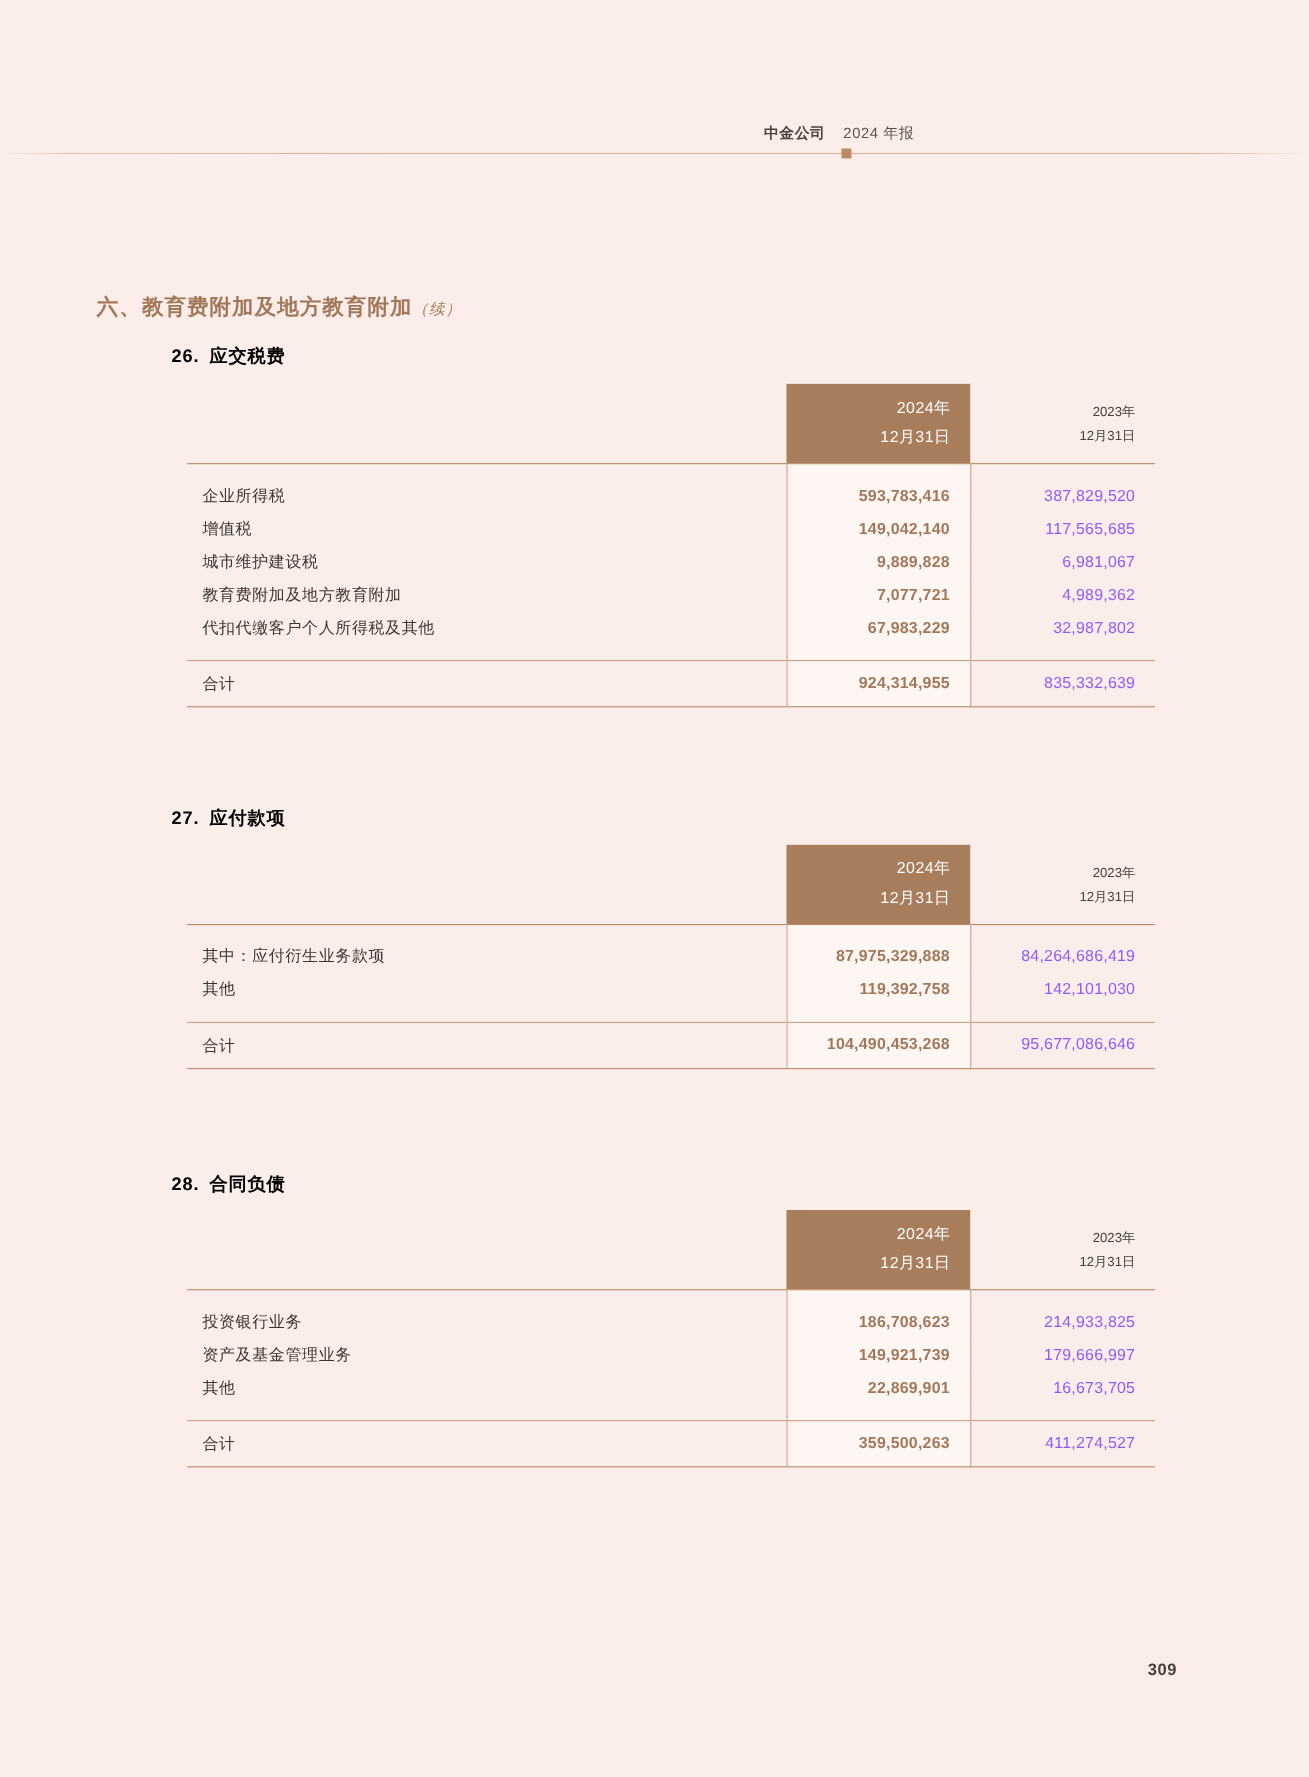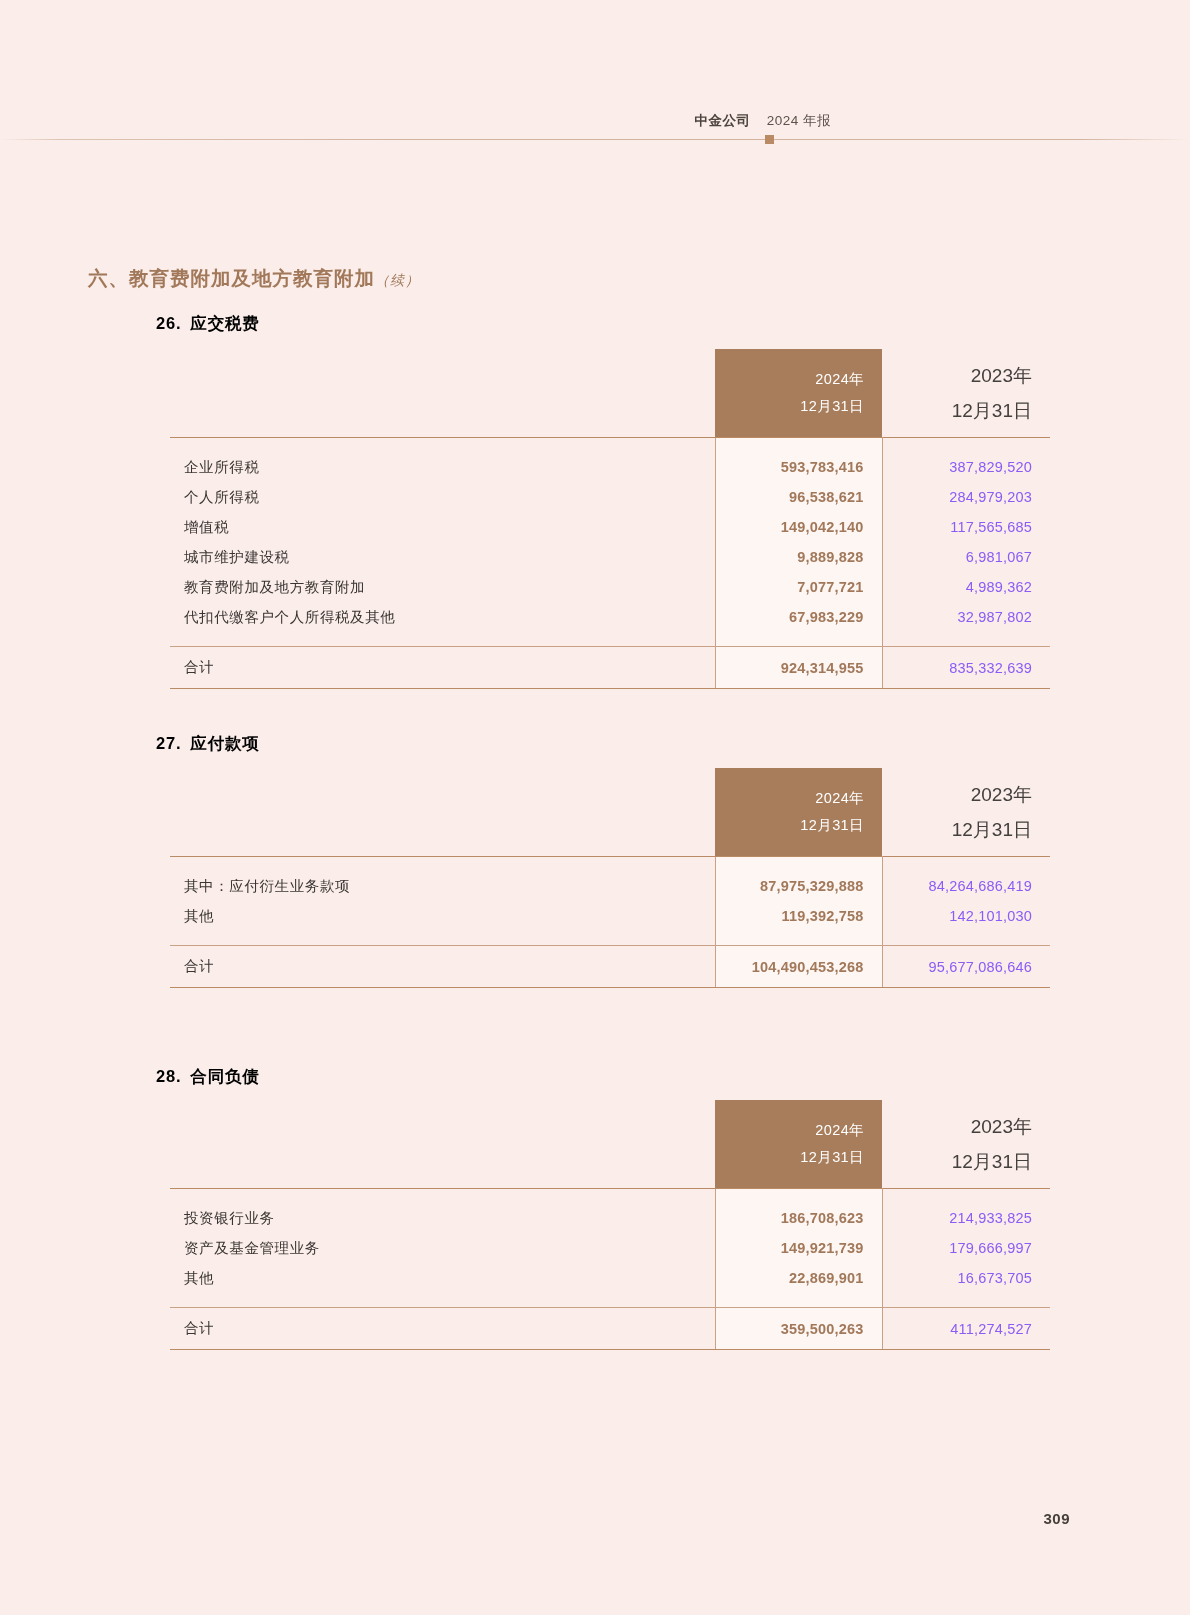--- a/index.html
+++ b/index.html
@@ -113,21 +113,21 @@
     text-align: right;
     padding: 9px 18px 9px 0 !important;
     line-height: 1.85;
     font-size: 14.5px;
     letter-spacing: .4px;
   }
   .hd-prev {
     text-align: right;
     padding: 9px 18px 9px 0 !important;
     line-height: 1.85;
-    font-size: 19px;
+    font-size: 12px;
     color: #44403d;
   }
   .hd-blank { background: transparent; }
 
   tr.rule-top td {
     border-top: 1px solid #b98a63;
   }
 
   td.label {
     padding: 5.5px 0 5.5px 14px;
@@ -219,25 +219,20 @@
       <td></td>
         <td class="cur"></td>
         <td></td>
     </tr>
     <tr>
       <td class="label">企业所得税</td>
       <td class="num cur">593,783,416</td>
       <td class="num prev">387,829,520</td>
     </tr>
     <tr>
-      <td class="label">个人所得税</td>
-      <td class="num cur">96,538,621</td>
-      <td class="num prev">284,979,203</td>
-    </tr>
-    <tr>
       <td class="label">增值税</td>
       <td class="num cur">149,042,140</td>
       <td class="num prev">117,565,685</td>
     </tr>
     <tr>
       <td class="label">城市维护建设税</td>
       <td class="num cur">9,889,828</td>
       <td class="num prev">6,981,067</td>
     </tr>
     <tr>

